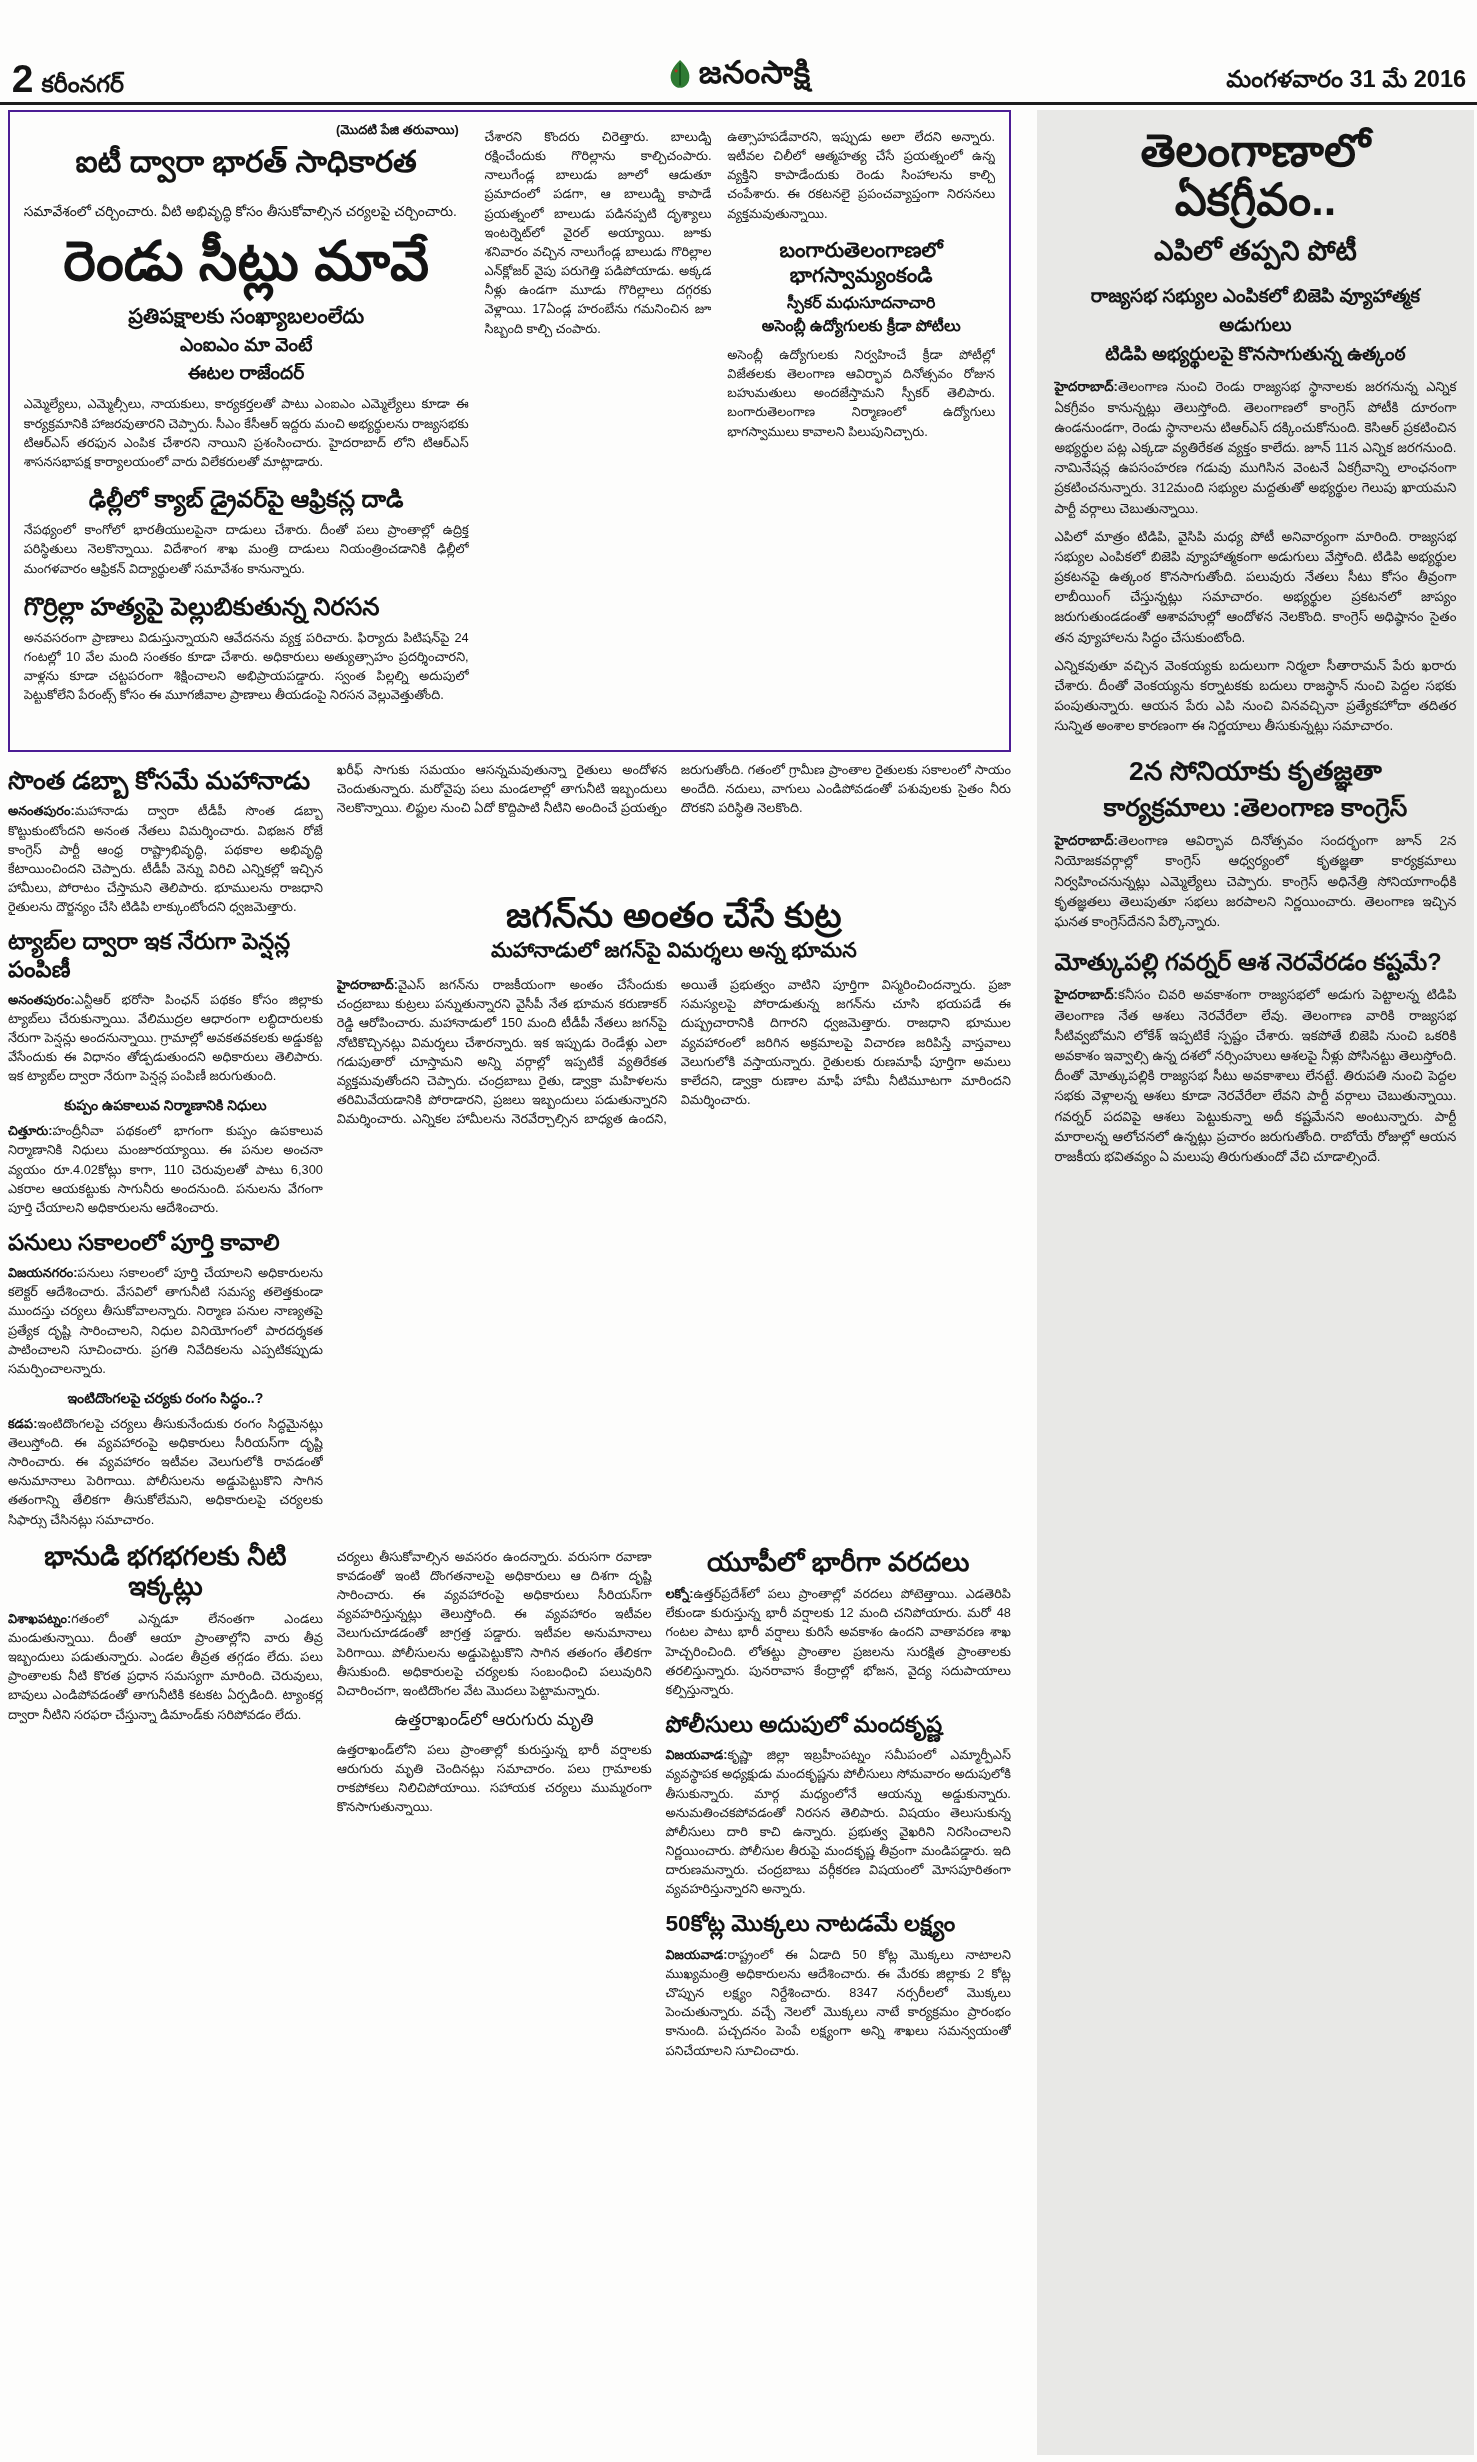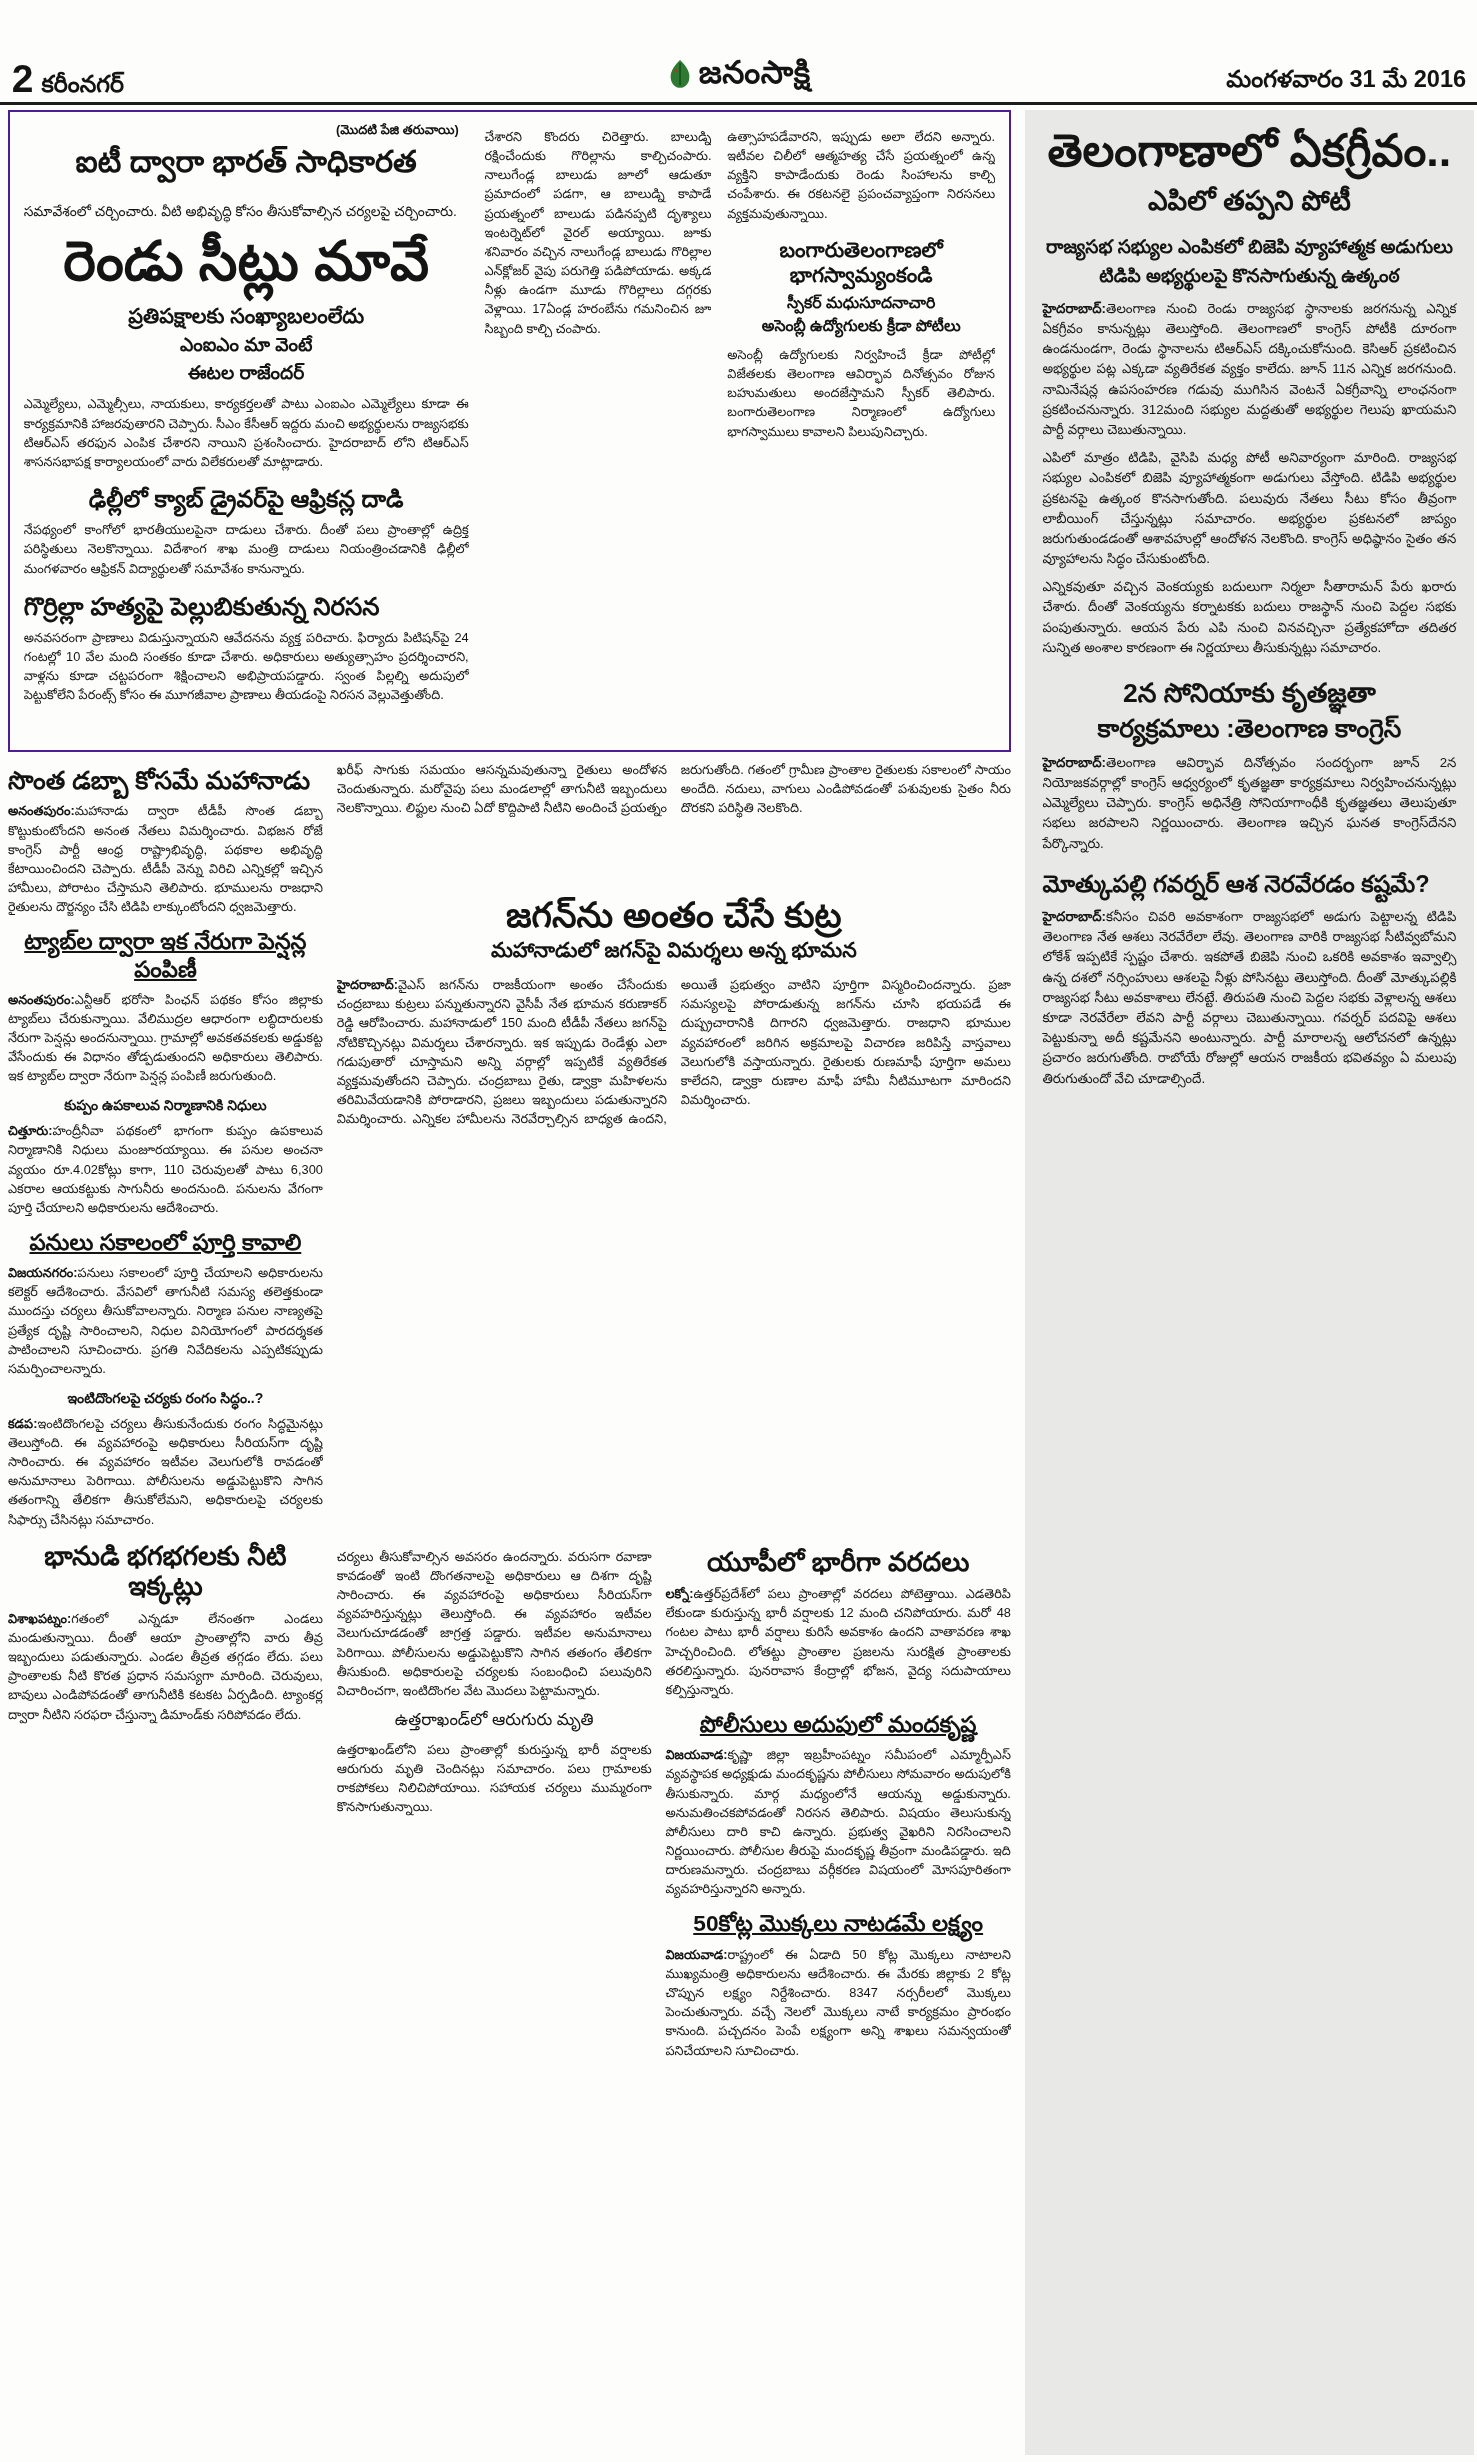--- a/index.html
+++ b/index.html
@@ -35,33 +35,33 @@
   .h-sub2{font-size:24.6px;font-weight:bold;text-align:left;margin:13.8px 0 5.9px;line-height:1.2;}
   .h-mid{font-size:20.7px;font-weight:bold;text-align:center;margin:13.8px 0 3.9px;line-height:1.25;}
   .deck-sm{font-size:15.8px;font-weight:bold;text-align:center;line-height:1.45;}
   .dl{font-weight:bold;}
   
   .cols{display:flex;gap:13.8px;margin-top:7.9px;flex:1;overflow:hidden;}
   .c1{width:315px;flex:none;overflow:hidden;}
   .zone{flex:1;display:flex;flex-direction:column;overflow:hidden;}
   .art{margin-bottom:11.8px;}
   .h-a1{font-size:25px;font-weight:bold;text-align:left;margin:5.9px 0 5.9px;line-height:1.15;}
-  .h-a2{font-size:22.7px;font-weight:bold;text-align:center;margin:9.9px 0 5.9px;line-height:1.2;text-decoration:underline;}
+  .h-a2{font-size:22.7px;font-weight:bold;text-align:left;margin:9.9px 0 5.9px;line-height:1.2;}
   .h-a3{font-size:14px;font-weight:bold;text-align:center;margin:9.9px 0 5.9px;line-height:1.2;}
   .h-a4{font-size:26.6px;font-weight:bold;text-align:center;margin:9.9px 0 5.9px;line-height:1.15;}
   .zone-intro{column-count:2;column-gap:13.8px;height:126px;overflow:hidden;margin-bottom:5.9px;}
   .h-jagan{font-size:35px;font-weight:bold;text-align:center;margin:3.9px 0 3.9px;line-height:1.1;}
   .h-jagan-sub{font-size:20.7px;font-weight:bold;text-align:center;margin:0 0 7.9px;}
   .jagan-body{column-count:2;column-gap:13.8px;height:552px;overflow:hidden;}
   .zone-bottom{display:flex;gap:13.8px;flex:1;overflow:hidden;margin-top:7.9px;}
   .zb-left{width:315px;flex:none;overflow:hidden;}
   .zb-right{flex:1;overflow:hidden;}
   .crosshead{font-size:16.7px;font-weight:normal;text-align:center;margin:9.9px 0 3.9px;}
   
-  .sidebar{flex:1;background:#e8e8e6;padding:11.8px 17.7px 9.9px;box-sizing:border-box;overflow:hidden;}
+  .sidebar{flex:1;background:#e8e8e6;padding:11.8px 17.7px 9.9px;box-sizing:border-box;overflow:hidden;margin-left:12px;}
   .h-side{font-size:45px;font-weight:bold;text-align:center;margin:3.9px 0 9.9px;line-height:1.1;}
   .h-side-d1{font-size:27.6px;font-weight:bold;text-align:center;margin:0 0 9.9px;}
   .h-side-d2{font-size:18.7px;font-weight:bold;text-align:center;line-height:1.55;}
   .sbody{font-size:13.3px;line-height:1.52;text-align:justify;margin:7.9px 0;}
   .h-side2{font-size:26.6px;font-weight:bold;text-align:center;line-height:1.3;margin:17.7px 0 2px;}
   .h-side2b{font-size:25px;font-weight:bold;text-align:center;line-height:1.3;margin:0 0 7.9px;}
   .h-side3{font-size:23.6px;font-weight:bold;text-align:left;margin:15.8px 0 7.9px;line-height:1.25;}
 </style>
 </head>
 <body>

